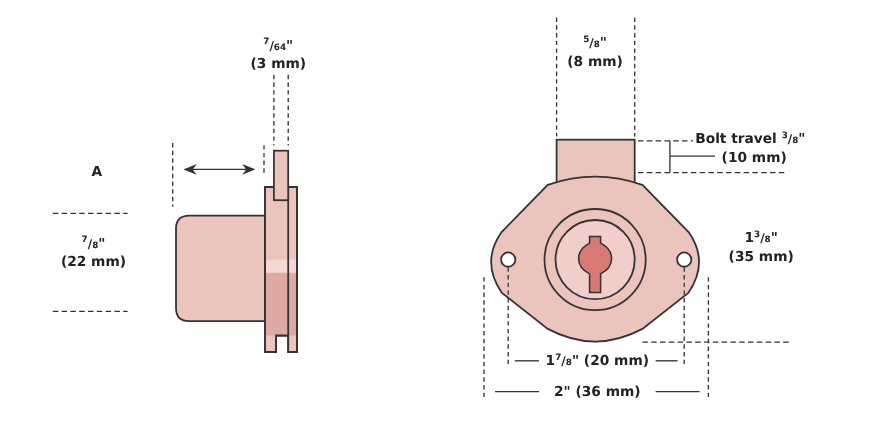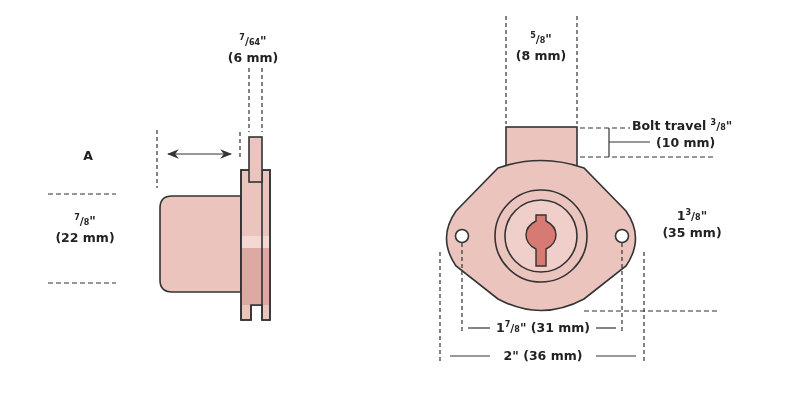--- a/index.html
+++ b/index.html
@@ -82,21 +82,21 @@
 
       <line x1="450" y1="356" x2="490" y2="356"></line>
       <line x1="596" y1="356" x2="636" y2="356"></line>
     </g>
   </svg>
 
   <div class="lbl" style="left:78px; top:148px; width:20px;">A</div>
 
   <div class="lbl" style="left:213px; top:33px; width:80px;">
     <sup>7</sup><span class="sl">/</span><sub class="d">64</sub><span>"</span><br>
-    <span>(6 mm)</span>
+    <span>(3 mm)</span>
   </div>
 
   <div class="lbl" style="left:40px; top:213px; width:90px;">
     <sup>7</sup><span class="sl">/</span><sub class="d">8</sub><span>"</span><br>
     <span>(22 mm)</span>
   </div>
 
   <div class="lbl" style="left:501px; top:31px; width:80px;">
     <sup>5</sup><span class="sl">/</span><sub class="d">8</sub><span>"</span><br>
     <span>(8 mm)</span>
@@ -107,21 +107,21 @@
     <span style="padding-left:24px;text-align:right;">(10 mm)</span>
   </div>
 
   <div class="lbl" style="left:650px; top:208px; width:84px;">
     <span>1</span><sup>3</sup><span class="sl">/</span><sub class="d">8</sub><span>"</span><br>
     <span>(35 mm)</span>
   </div>
 
   <div class="lbl" style="left:490px; top:320px; width:106px;">
     <span>1</span><sup>7</sup><span class="sl">/</span><sub class="d">8</sub><span>"</span>
-    <span>(31 mm)</span>
+    <span>(20 mm)</span>
   </div>
 
   <div class="lbl" style="left:490px; top:348px; width:106px;">
     <span>2"</span>
     <span>(36 mm)</span>
   </div>
 
 </div>
 
 </body></html>

